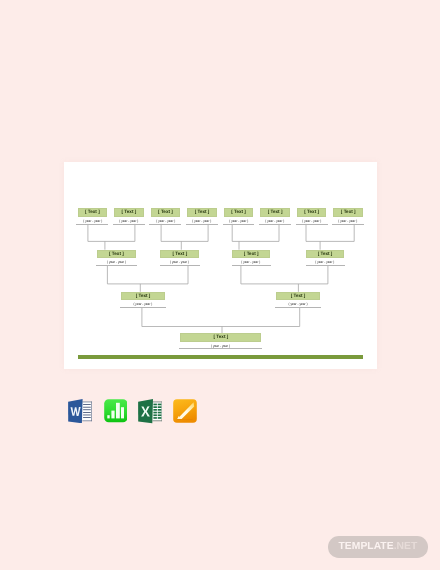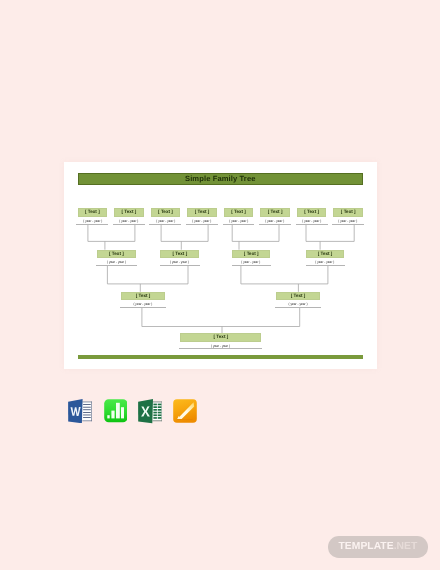--- a/index.html
+++ b/index.html
@@ -24,23 +24,20 @@
   #wm-text{font-size:10.3px;font-weight:bold;letter-spacing:0.05px;line-height:1;}
   #wm-text .a{color:#fbf2f0;}
   #wm-text .b{color:#e6dbd8;}
 </style>
 </head>
 <body>
 
 <div id="page">
   <div id="card">
     <div id="sheet">
-      <div id="titlebar">
-          <span id="title-text">Simple Family Tree</span>
-        </div>
 <svg class="lines" viewBox="0 0 313 207">
   <path d="M 23.9 61.9 V 79.4 H 70.9 V 61.9" fill="none" stroke="#a8a8a8" stroke-width="0.8"></path>
   <path d="M 40.9 79.4 V 87.7" fill="none" stroke="#a8a8a8" stroke-width="0.8"></path>
   <path d="M 97.1 61.9 V 79.4 H 144.1 V 61.9" fill="none" stroke="#a8a8a8" stroke-width="0.8"></path>
   <path d="M 117.3 79.4 V 87.7" fill="none" stroke="#a8a8a8" stroke-width="0.8"></path>
   <path d="M 168.2 61.9 V 79.4 H 215.0 V 61.9" fill="none" stroke="#a8a8a8" stroke-width="0.8"></path>
   <path d="M 175.0 79.4 V 87.7" fill="none" stroke="#a8a8a8" stroke-width="0.8"></path>
   <path d="M 242.0 61.9 V 79.4 H 290.2 V 61.9" fill="none" stroke="#a8a8a8" stroke-width="0.8"></path>
   <path d="M 256.1 79.4 V 87.7" fill="none" stroke="#a8a8a8" stroke-width="0.8"></path>
   <path d="M 43.4 103.4 V 121.9 H 124.0 V 103.4" fill="none" stroke="#a8a8a8" stroke-width="0.8"></path>

